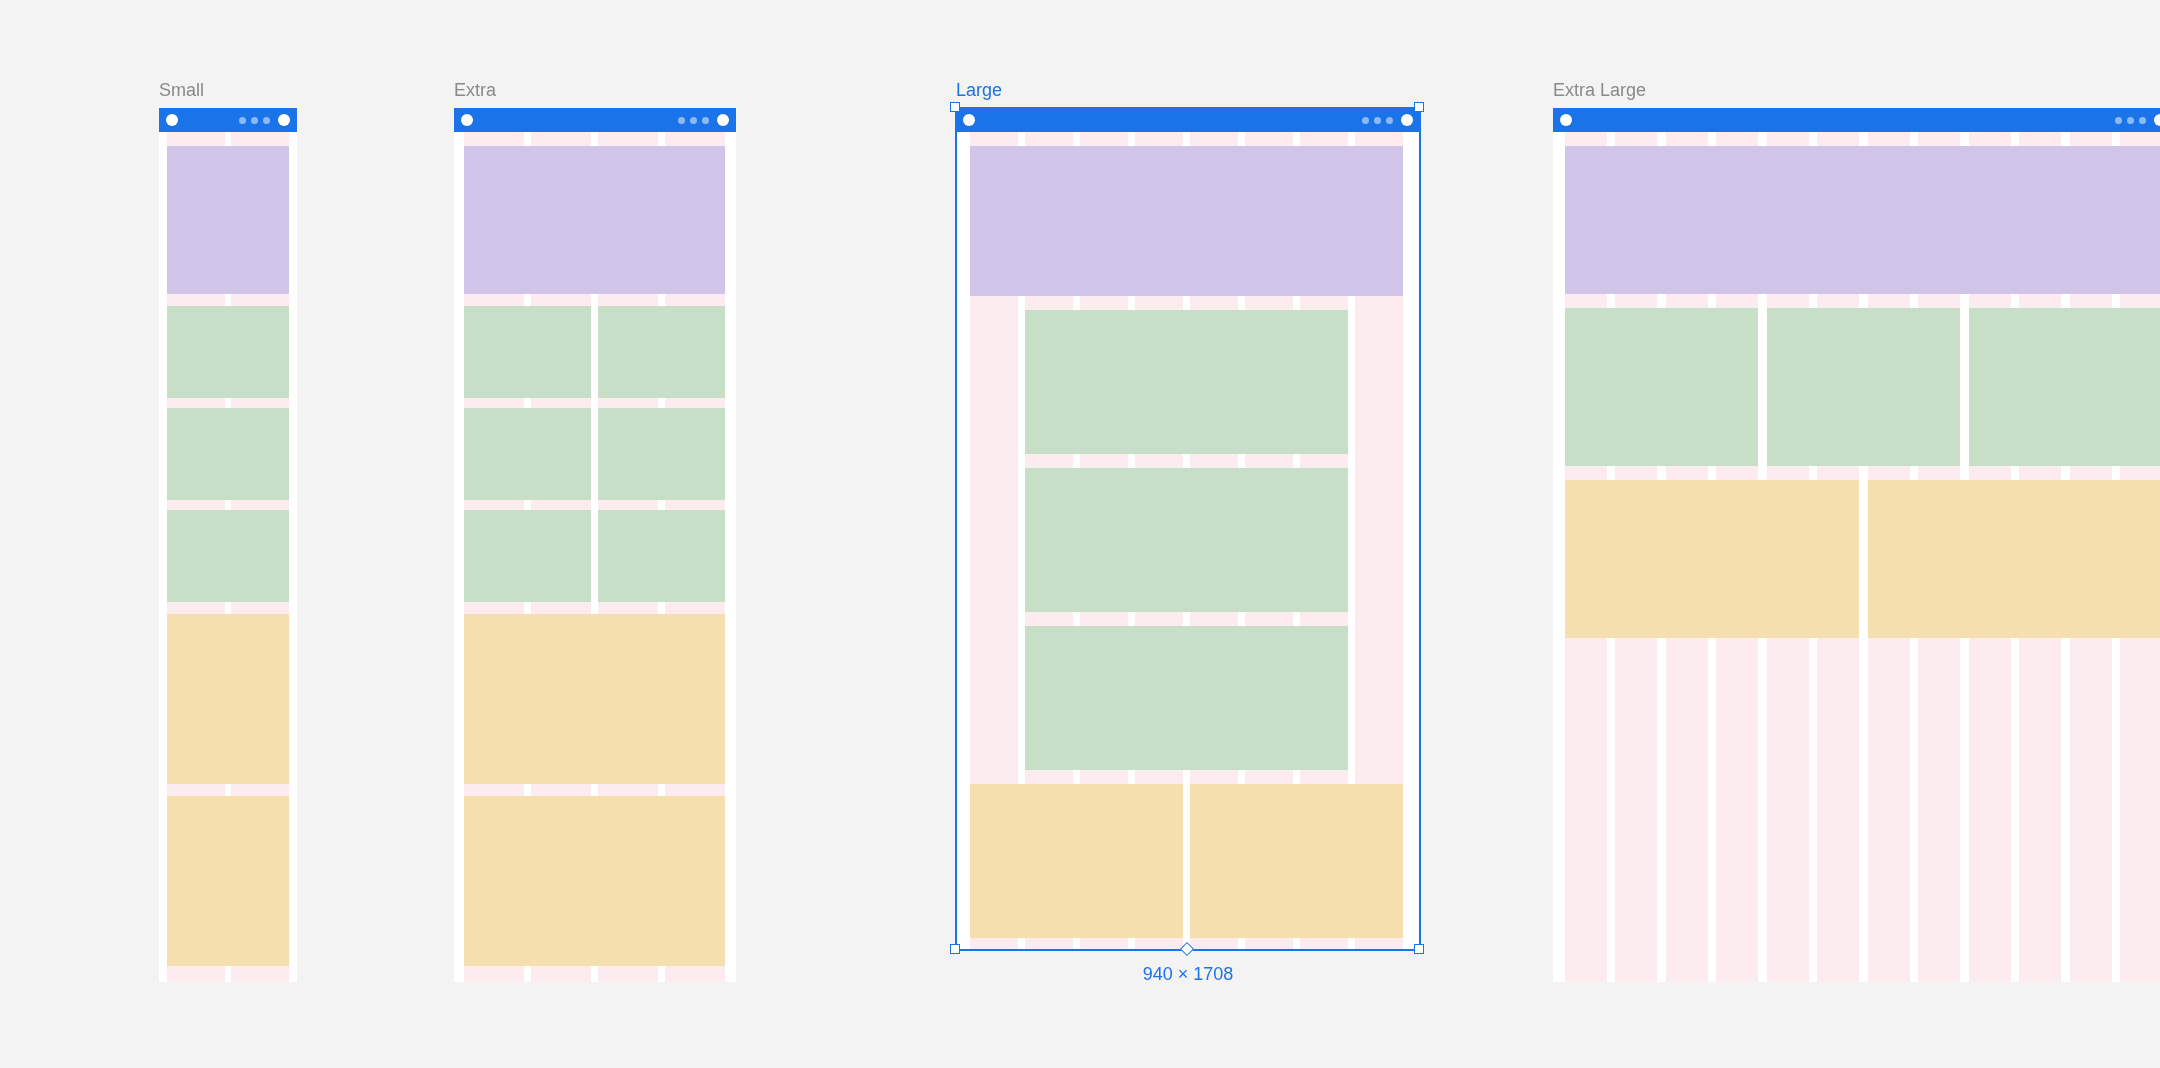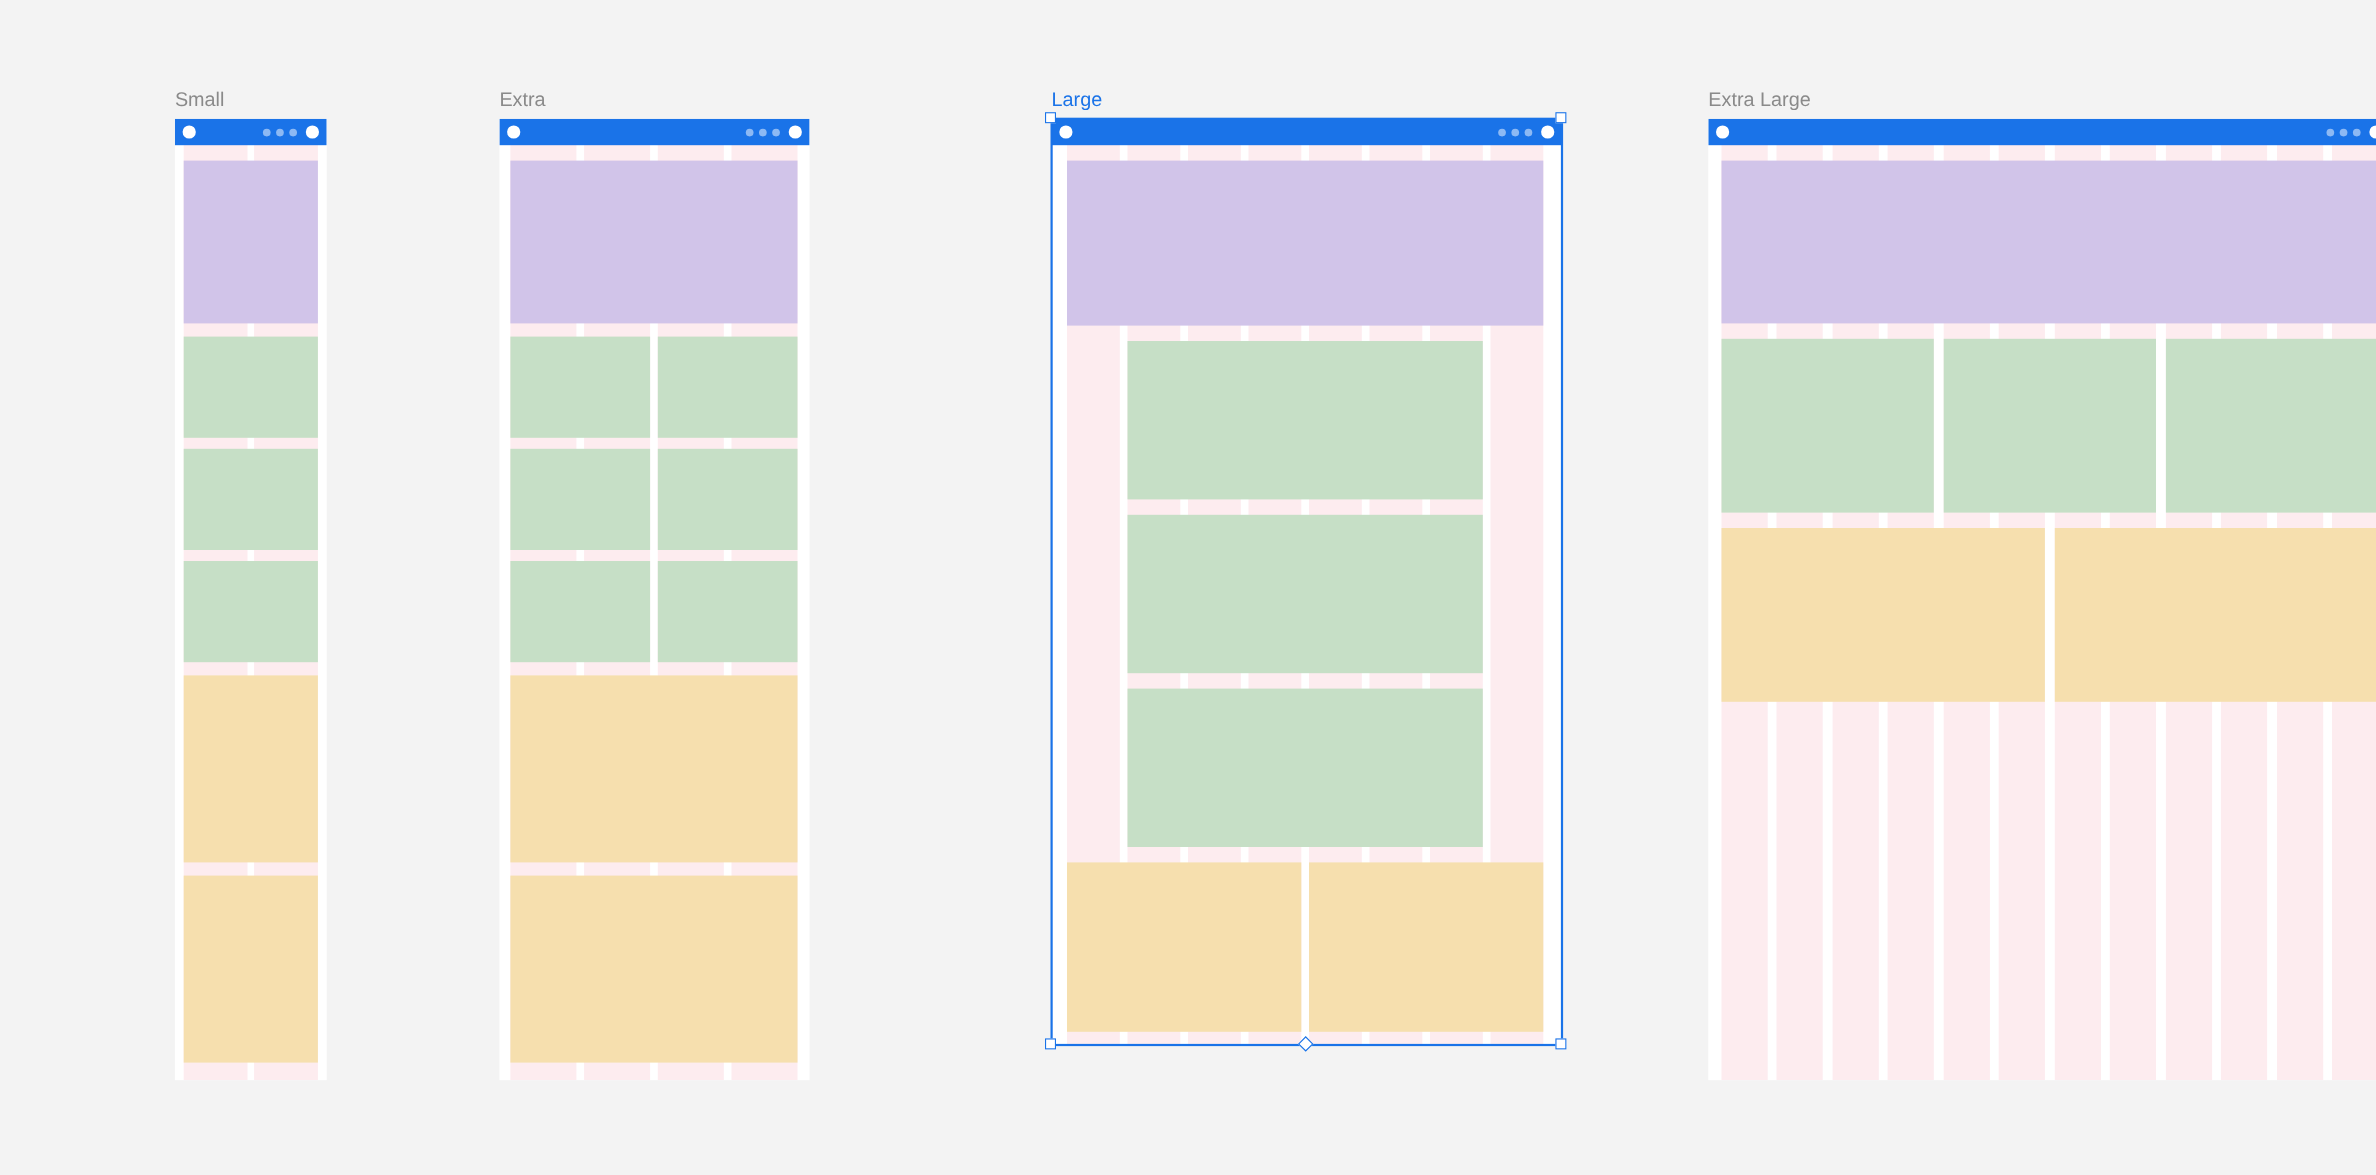--- a/index.html
+++ b/index.html
@@ -272,20 +272,21 @@
       <div class="select-line" style="left:-1px; top:-1px;  width:2px;  height:844px;"></div>
       <div class="select-line" style="left:463px; top:-1px; width:2px;  height:844px;"></div>
 
       <div class="select-handle-sq" style="left:-6px;  top:-6px;"></div>
       <div class="select-handle-sq" style="left:458px; top:-6px;"></div>
       <div class="select-handle-sq" style="left:-6px;  top:836px;"></div>
       <div class="select-handle-sq" style="left:458px; top:836px;"></div>
       <div class="select-handle-diam" style="left:226px; top:836px;"></div>
     </div>
 
+    <div class="dims-label" style="left:0; top:856px; width:464px; text-align:center;">940 × 1708</div>
   </div>
 
   <div class="frame-wrap" style="left:1553px; top:108px;">
     <div class="frame-label normal">Extra Large</div>
     <div class="frame" style="width:620px; height:874px;">
 
       <div class="grid-col" style="left:12px;  width:42px;"></div>
       <div class="grid-col" style="left:62px;  width:42px;"></div>
       <div class="grid-col" style="left:113px; width:42px;"></div>
       <div class="grid-col" style="left:163px; width:42px;"></div>

